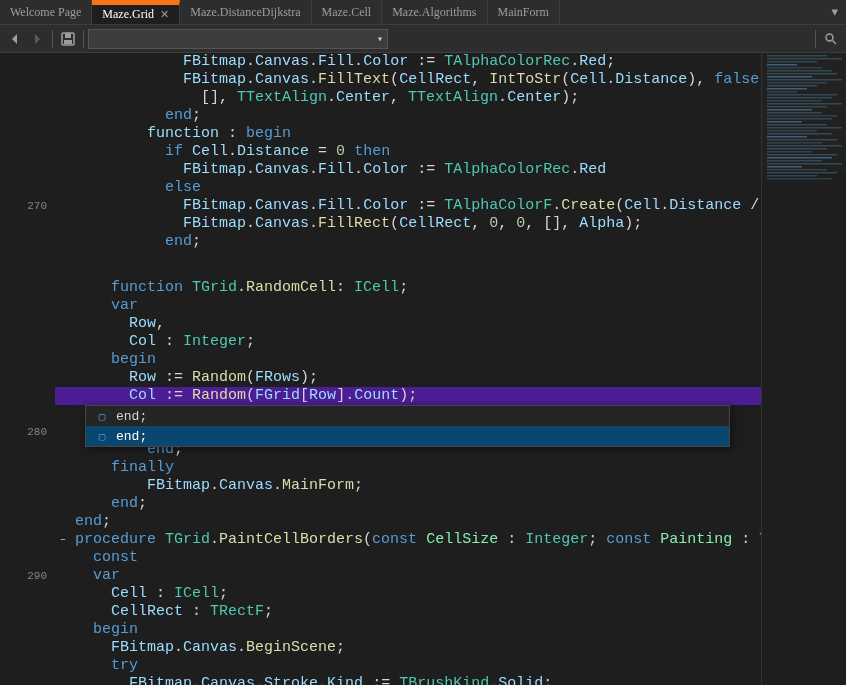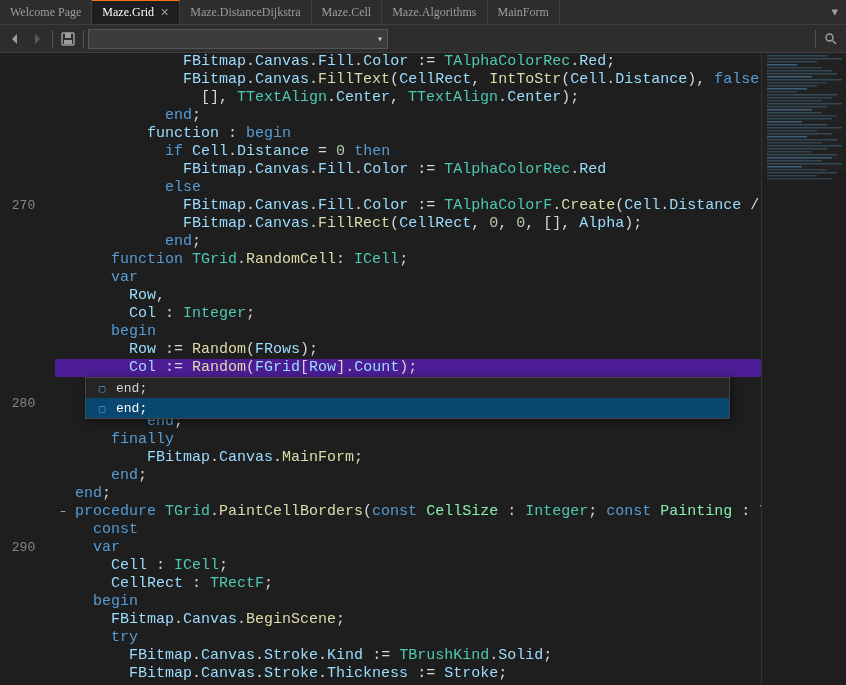--- a/index.html
+++ b/index.html
@@ -26,21 +26,21 @@
       white-space: nowrap;
       background: #2d2d2d;
       height: 100%;
     }
     .tab.welcome {
       color: #9d9d9d;
     }
     .tab.active {
       background: #1e1e1e;
       color: #ffffff;
-      border-top: 1px solid #f97316;
+      border-top: 5px solid #f97316;
     }
     .tab .close-btn {
       margin-left: 6px;
       color: #9d9d9d;
       font-size: 11px;
     }
     .tab-dropdown {
       margin-left: auto;
       display: flex;
       align-items: center;
@@ -131,26 +131,26 @@
       min-height: 18px;
       line-height: 18px;
     }
 
     .line-gutter {
       width: 55px;
       min-width: 55px;
       text-align: right;
       padding-right: 8px;
       color: #858585;
-      font-size: 13px;
+      font-size: 11px;
       background: #1e1e1e;
       user-select: none;
       display: flex;
       align-items: center;
-      justify-content: center;
+      justify-content: flex-end;
     }
 
     .line-fold {
       width: 16px;
       min-width: 16px;
       display: flex;
       align-items: center;
       justify-content: center;
       color: #858585;
       font-size: 10px;
@@ -357,21 +357,21 @@
         <div class="line-fold"></div>
         <div class="line-content"><span class="plain">            </span><span class="prop">FBitmap</span><span class="plain">.</span><span class="prop">Canvas</span><span class="plain">.</span><span class="func">FillRect</span><span class="plain">(</span><span class="prop">CellRect</span><span class="plain">, </span><span class="num">0</span><span class="plain">, </span><span class="num">0</span><span class="plain">, [], </span><span class="prop">Alpha</span><span class="plain">);</span></div>
       </div>
 
       <div class="code-line">
         <div class="line-gutter"></div>
         <div class="line-fold"></div>
         <div class="line-content"><span class="plain">          </span><span class="kw">end</span><span class="plain">;</span></div>
       </div>
 
-      <div class="code-line" style="position:relative;">
+      <div class="code-line" style="position:relative;margin-top:28px;">
         <div class="line-gutter"></div>
         <div class="line-fold"></div>
         <div class="line-content"><span class="kw">    function</span><span class="plain"> </span><span class="type">TGrid</span><span class="plain">.</span><span class="func">RandomCell</span><span class="plain">: </span><span class="type">ICell</span><span class="plain">;</span></div>
       </div>
 
       <div class="code-line">
         <div class="line-gutter"></div>
         <div class="line-fold"></div>
         <div class="line-content"><span class="kw">    var</span></div>
       </div>

